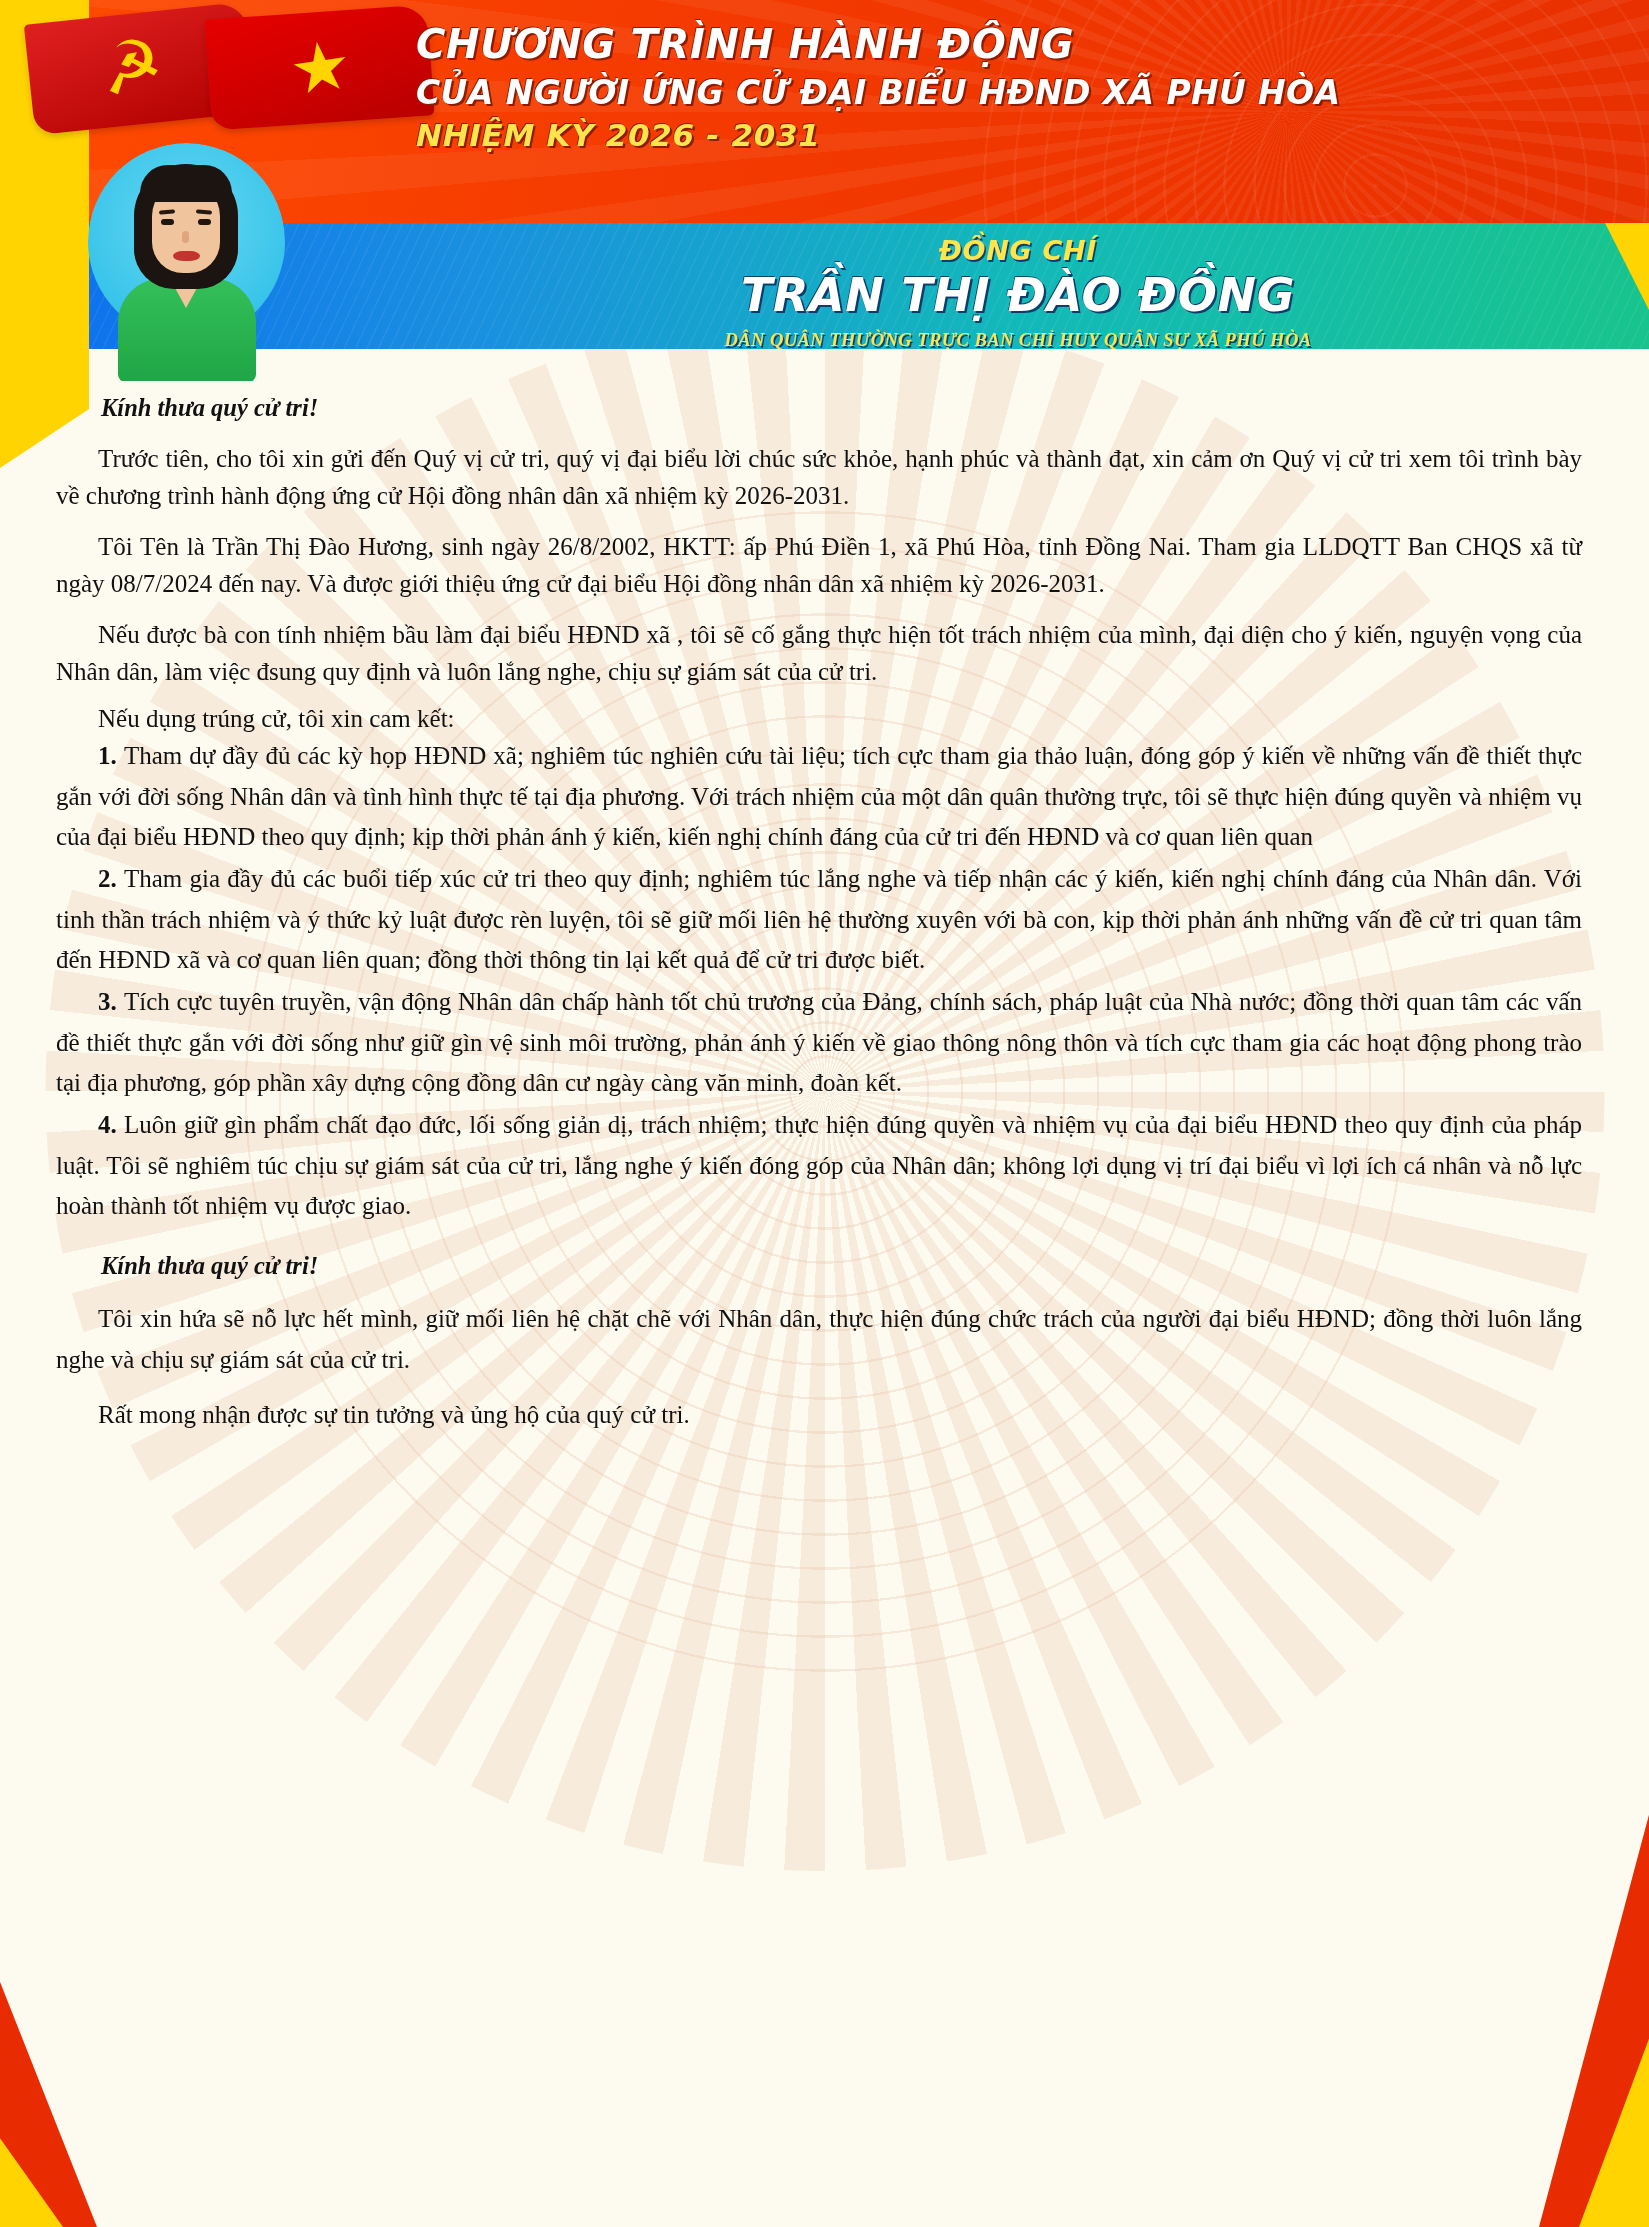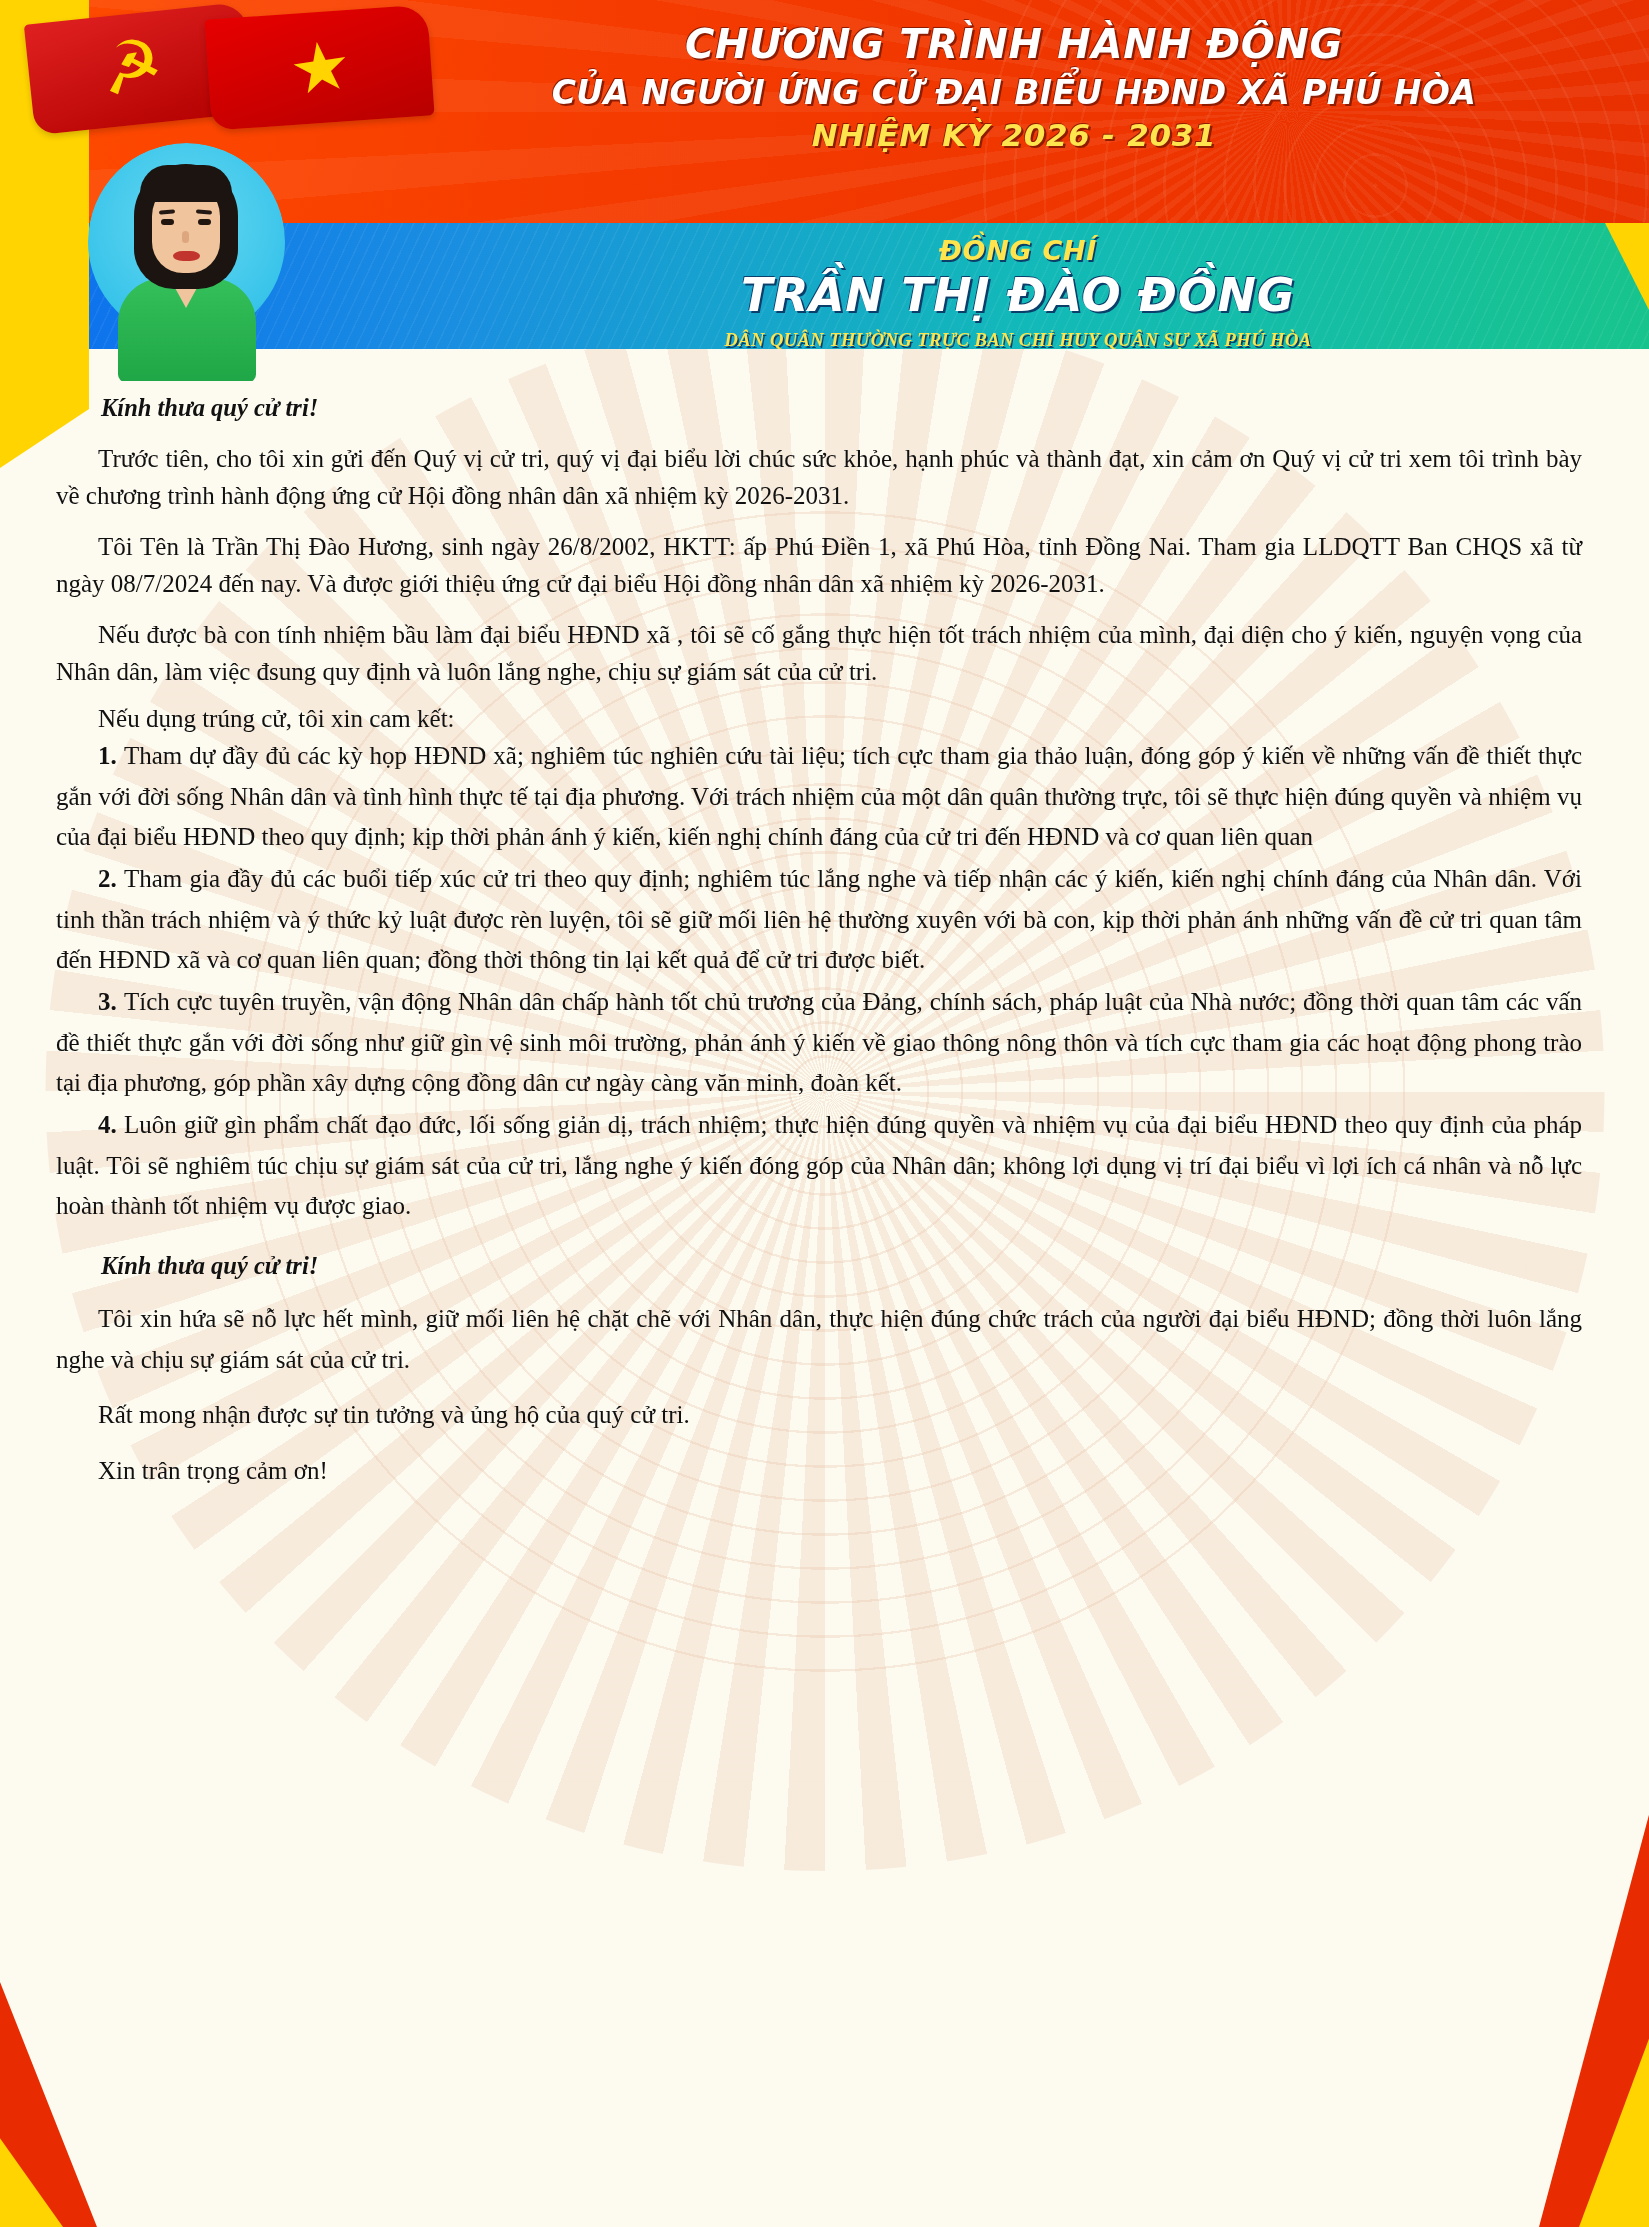--- a/index.html
+++ b/index.html
@@ -131,21 +131,20 @@
     line-height: 68px;
     color: #ffd400;
     transform: rotate(-4deg);
   }
 
   .header-titles {
     position: absolute;
     left: 416px;
     right: 38px;
     top: 21px;
-    text-align: center;
     font-family: "DejaVu Sans", sans-serif;
   }
   .title-1 {
     font-size: 40px;
     font-weight: 700;
     color: #fff;
     letter-spacing: 0.7px;
     text-shadow: 2.2px 2.2px 0 #8f1b00, -0.7px -0.7px 0 #8f1b00;
     font-style: italic;
   }
@@ -484,21 +483,20 @@
       <span class="num">3.</span><span>Tích cực tuyên truyền, vận động Nhân dân chấp hành tốt chủ trương của Đảng, chính sách, pháp luật của Nhà nước; đồng thời quan tâm các vấn đề thiết thực gắn với đời sống như giữ gìn vệ sinh môi trường, phản ánh ý kiến về giao thông nông thôn và tích cực tham gia các hoạt động phong trào tại địa phương, góp phần xây dựng cộng đồng dân cư ngày càng văn minh, đoàn kết.</span>
     </p>
     <p class="commit-item">
       <span class="num">4.</span><span>Luôn giữ gìn phẩm chất đạo đức, lối sống giản dị, trách nhiệm; thực hiện đúng quyền và nhiệm vụ của đại biểu HĐND theo quy định của pháp luật. Tôi sẽ nghiêm túc chịu sự giám sát của cử tri, lắng nghe ý kiến đóng góp của Nhân dân; không lợi dụng vị trí đại biểu vì lợi ích cá nhân và nỗ lực hoàn thành tốt nhiệm vụ được giao.</span>
     </p>
 
     <div class="salutation sign-off">Kính thưa quý cử tri!</div>
 
     <p class="body-par wide">Tôi xin hứa sẽ nỗ lực hết mình, giữ mối liên hệ chặt chẽ với Nhân dân, thực hiện đúng chức trách của người đại biểu HĐND; đồng thời luôn lắng nghe và chịu sự giám sát của cử tri.</p>
     <p class="body-par wide">Rất mong nhận được sự tin tưởng và ủng hộ của quý cử tri.</p>
-    <p class="body-par wide">Xin trân trọng cảm ơn!</p>
   </div>
 
   <div class="bottom-left-wedge"></div>
   <div class="bottom-left-wedge2"></div>
   <div class="bottom-right-wedge"></div>
   <div class="bottom-right-wedge2"></div>
 
 </div>
 
 

